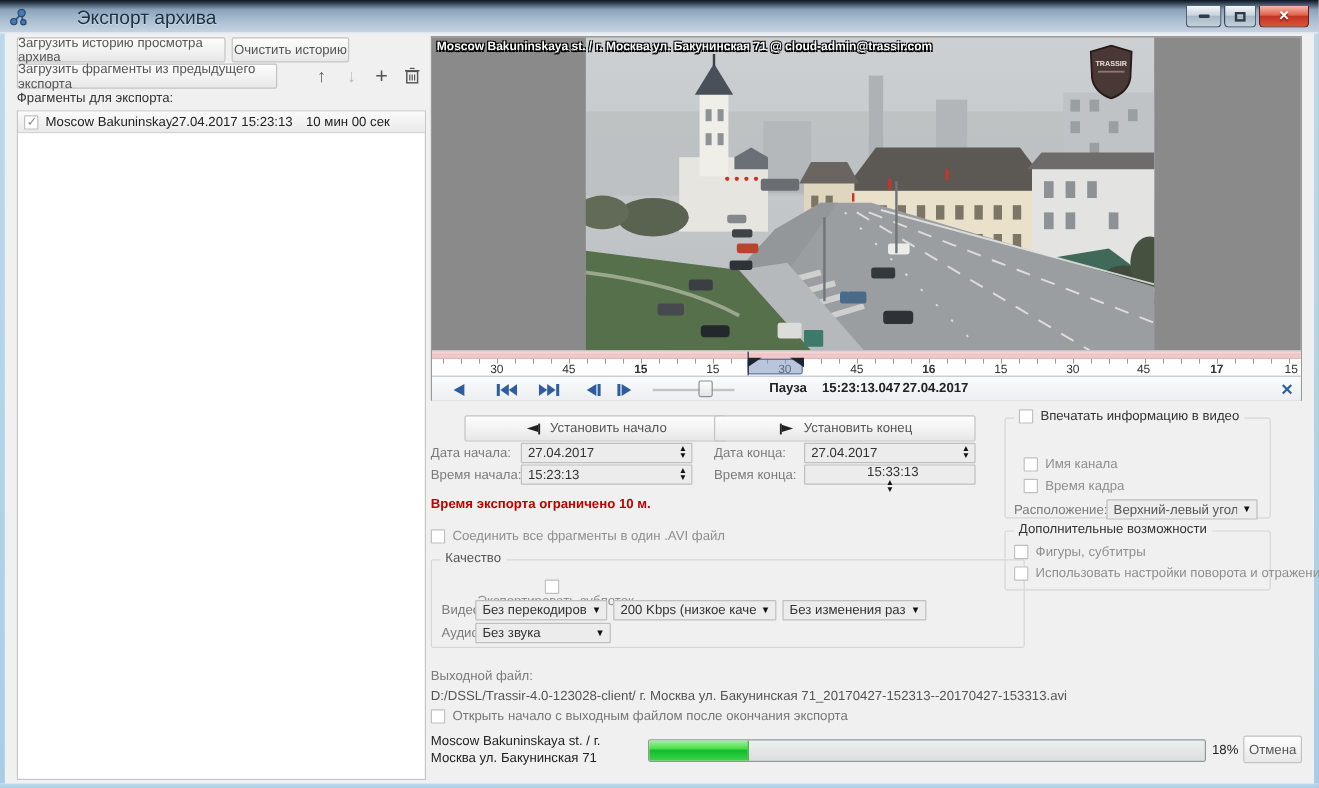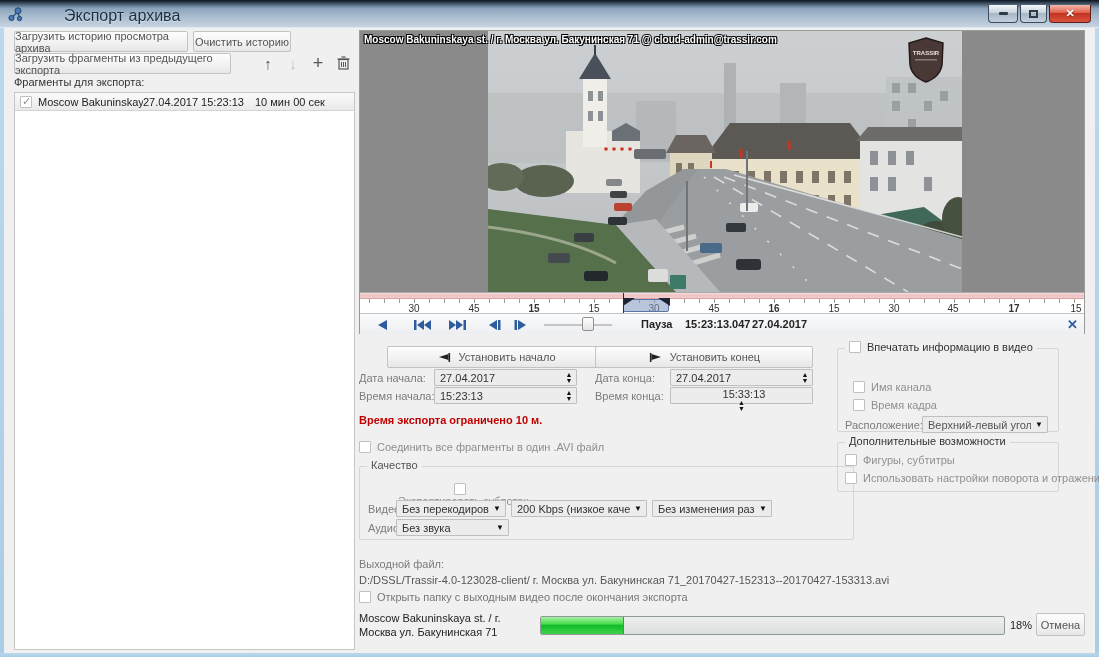--- a/index.html
+++ b/index.html
@@ -500,21 +500,21 @@
   </div>
   <div class="cbrow" style="left:845px; top:472px;">
     <span class="cb"></span>
     <span>Использовать настройки поворота и отражения</span>
   </div>
 
   <span class="flabel" style="left:359px; top:558px;">Выходной файл:</span>
   <span class="outpath">D:/DSSL/Trassir-4.0-123028-client/ г. Москва ул. Бакунинская 71_20170427-152313--20170427-153313.avi</span>
   <div class="cbrow" style="left:359px; top:591px; color:#777;">
     <span class="cb"></span>
-    <span>Открыть папку с выходным видео после окончания экспорта</span>
+    <span>Открыть начало с выходным файлом после окончания экспорта</span>
   </div>
 
   <div class="prog-label">Moscow Bakuninskaya st. / г. Москва ул. Бакунинская 71</div>
   <div class="prog-track">
     <div class="prog-fill" style="width: 18%;"></div>
   </div>
   <span class="prog-pct">18%</span>
   <div class="btn" style="left:1036px; top:613px; width:49px; height:23px;">
     <span>Отмена</span>
   </div>

